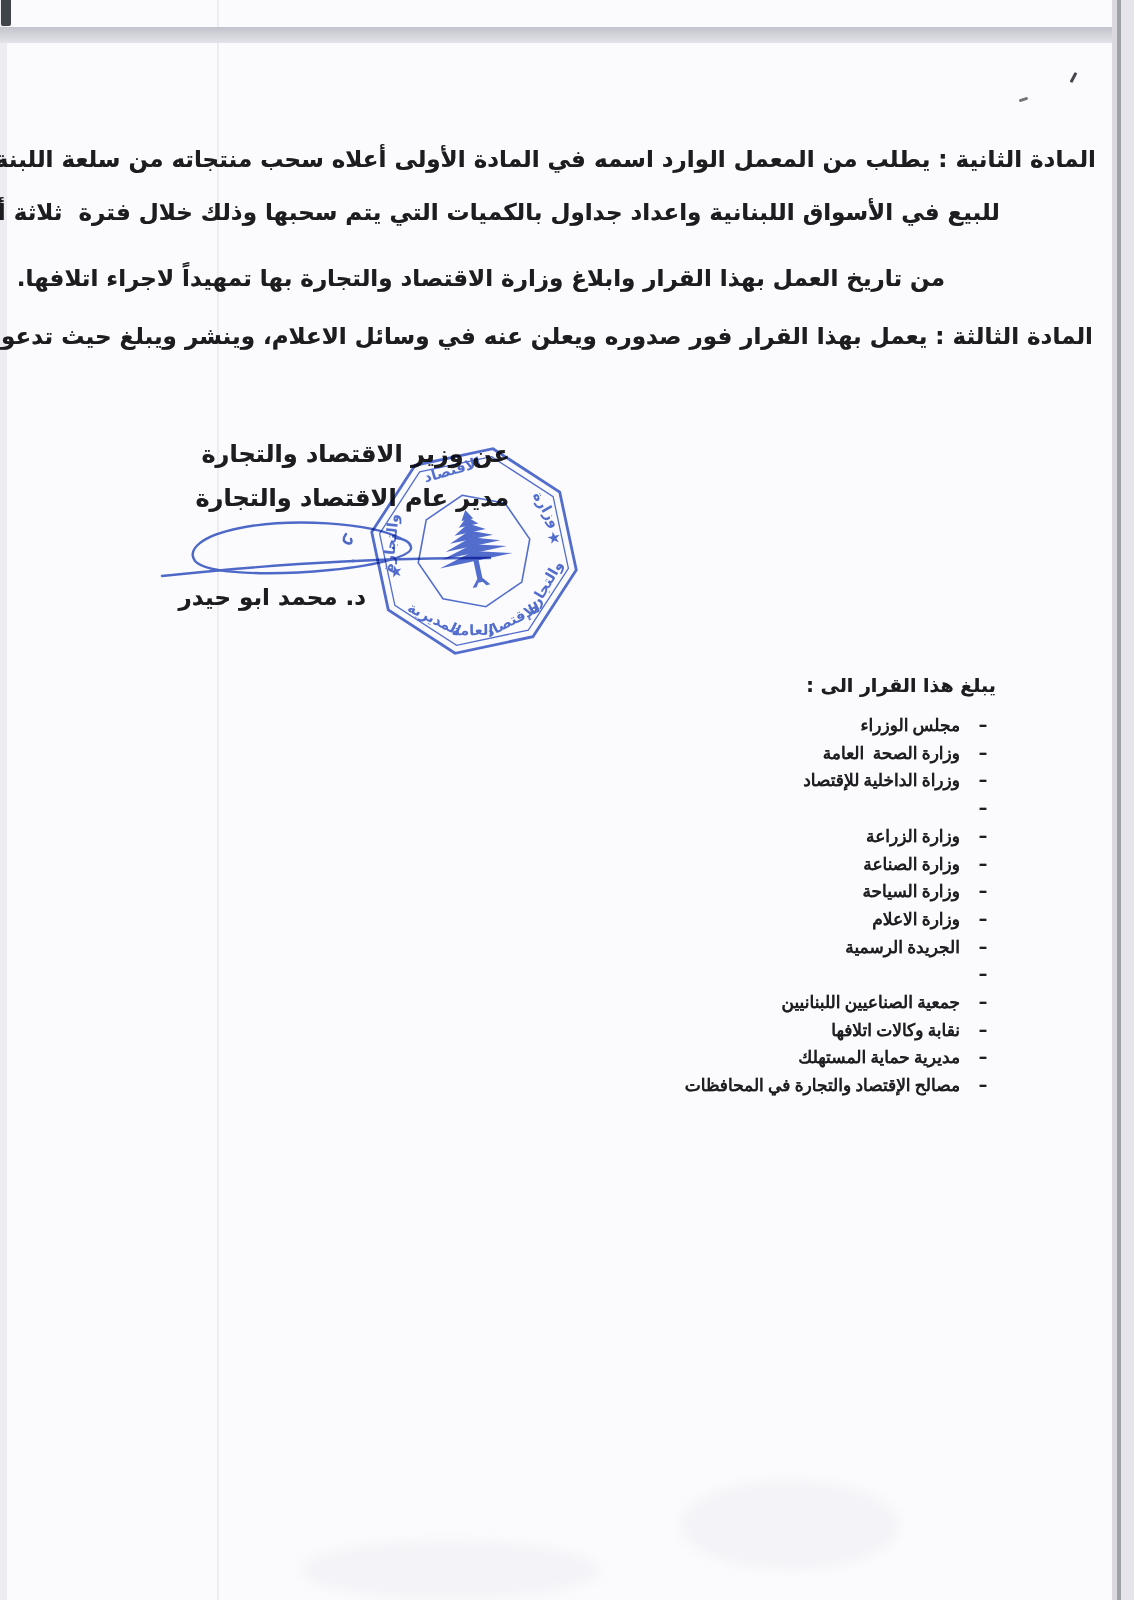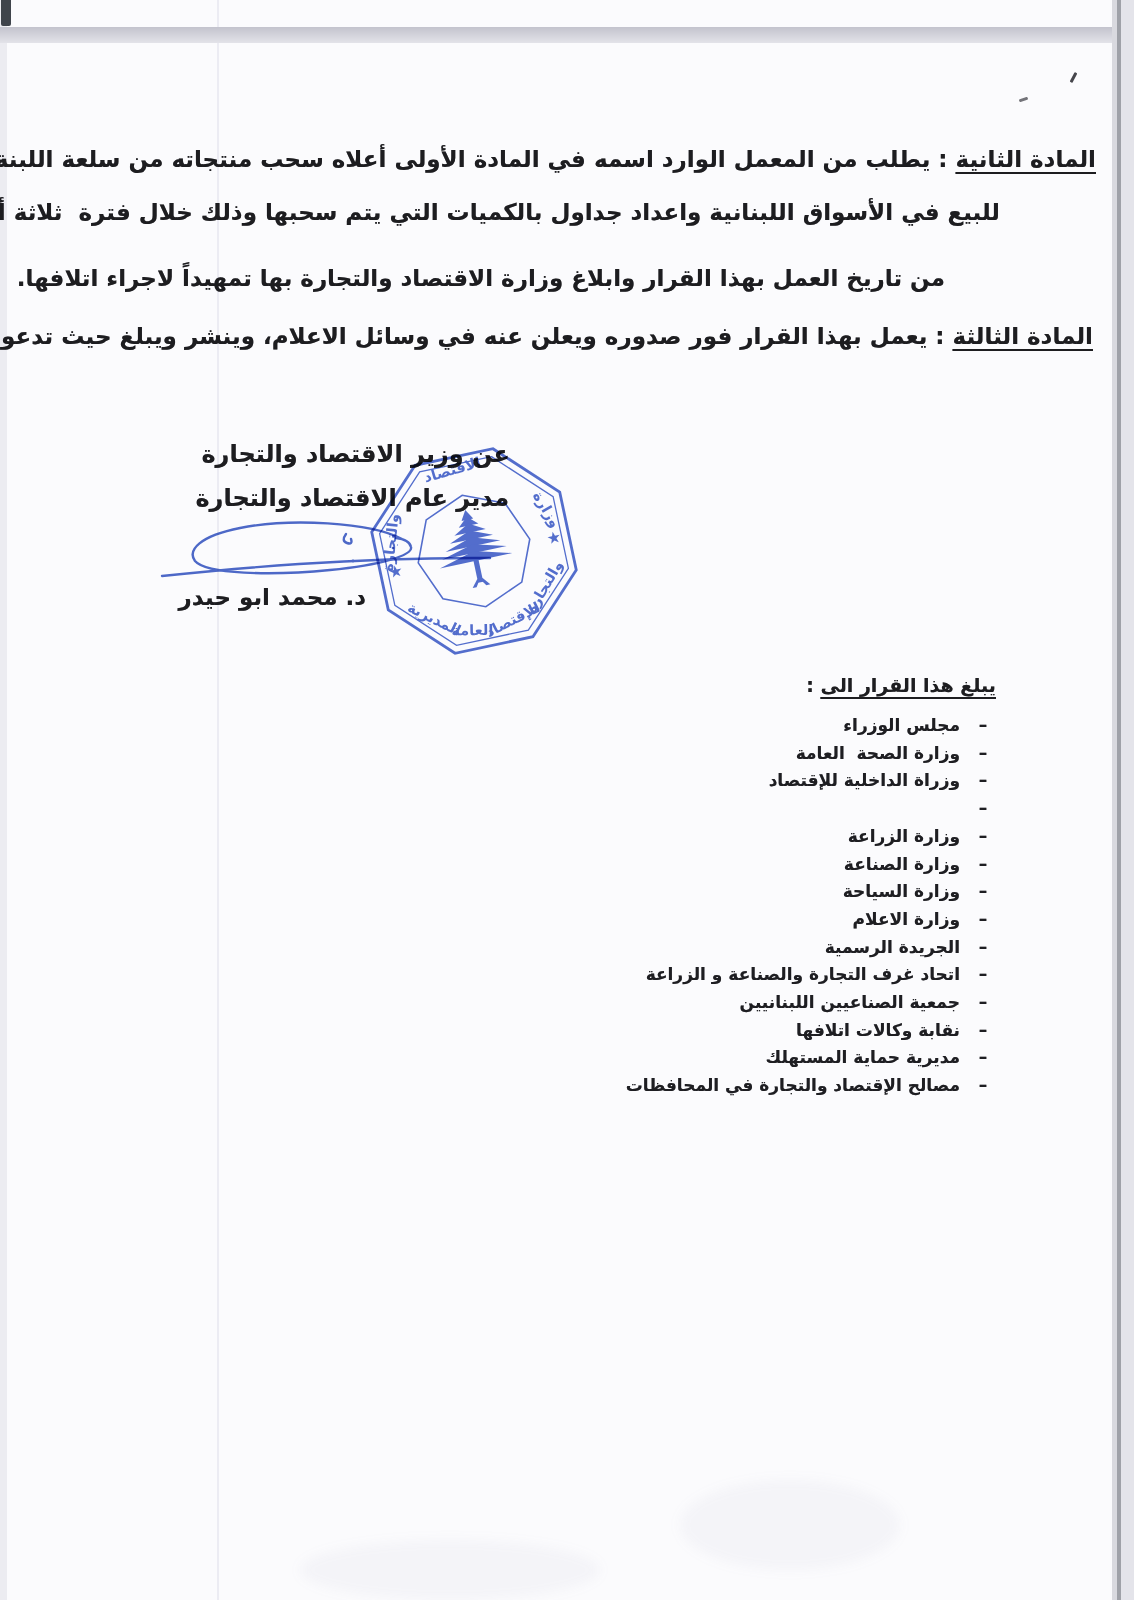--- a/index.html
+++ b/index.html
@@ -39,37 +39,37 @@
   .speck{position:absolute;background:#46464c;border-radius:1px;}
   .speck.a{left:1072px;top:72px;width:3px;height:11px;transform:rotate(28deg);}
   .speck.b{left:1019px;top:98px;width:9px;height:3px;transform:rotate(-18deg);opacity:.75;}
 
   .ar{
     position:absolute;direction:rtl;white-space:pre;
     color:#1d1d20;font-weight:bold;
     text-shadow:0 0 .6px rgba(40,40,45,.55);
   }
   .body-line{font-size:23px;}
-  .u{text-decoration:underline;text-underline-offset:5px;text-decoration-thickness:2px;}
+  .u{text-underline-offset:5px;text-decoration-thickness:2px;}
 
   .sig-line{font-size:24px;}
   .sig-name{font-size:23px;margin-left:16px;}
 
   .recip-head{font-size:19px;right:138px;top:674px;text-align:right;}
   #recipients{
     position:absolute;right:144px;top:712px;direction:rtl;
   }
   .recip-row{
     display:flex;direction:rtl;gap:16px;align-items:baseline;
     line-height:27.7px;font-size:17px;font-weight:bold;color:#1e1e22;
     text-shadow:0 0 .5px rgba(40,40,45,.5);
     justify-content:flex-start;
   }
   .recip-dash{width:14px;text-align:center;}
-  .recip-text{white-space:pre;}
+  .recip-text{white-space:pre;font-family:Liberation Serif, serif;}
 
   svg.ink{position:absolute;mix-blend-mode:multiply;}
   .stamp-text{font-family:"DejaVu Sans",sans-serif;font-weight:bold;}
 
   .smudge{position:absolute;background:rgba(120,120,150,.05);filter:blur(6px);border-radius:50%;}
 </style>
 </head>
 <body>
 
 <div id="scan-page"></div>
@@ -170,21 +170,20 @@
   <div class="recip-row">
       <span class="recip-dash">–</span>
       <span class="recip-text">وزارة الاعلام</span>
     </div>
   <div class="recip-row">
       <span class="recip-dash">–</span>
       <span class="recip-text">الجريدة الرسمية</span>
     </div>
   <div class="recip-row">
       <span class="recip-dash">–</span>
-      <span class="recip-text">اتحاد غرف التجارة والصناعة و الزراعة</span>
     </div>
   <div class="recip-row">
       <span class="recip-dash">–</span>
       <span class="recip-text">جمعية الصناعيين اللبنانيين</span>
     </div>
   <div class="recip-row">
       <span class="recip-dash">–</span>
       <span class="recip-text">نقابة وكالات اتلافها</span>
     </div>
   <div class="recip-row">

